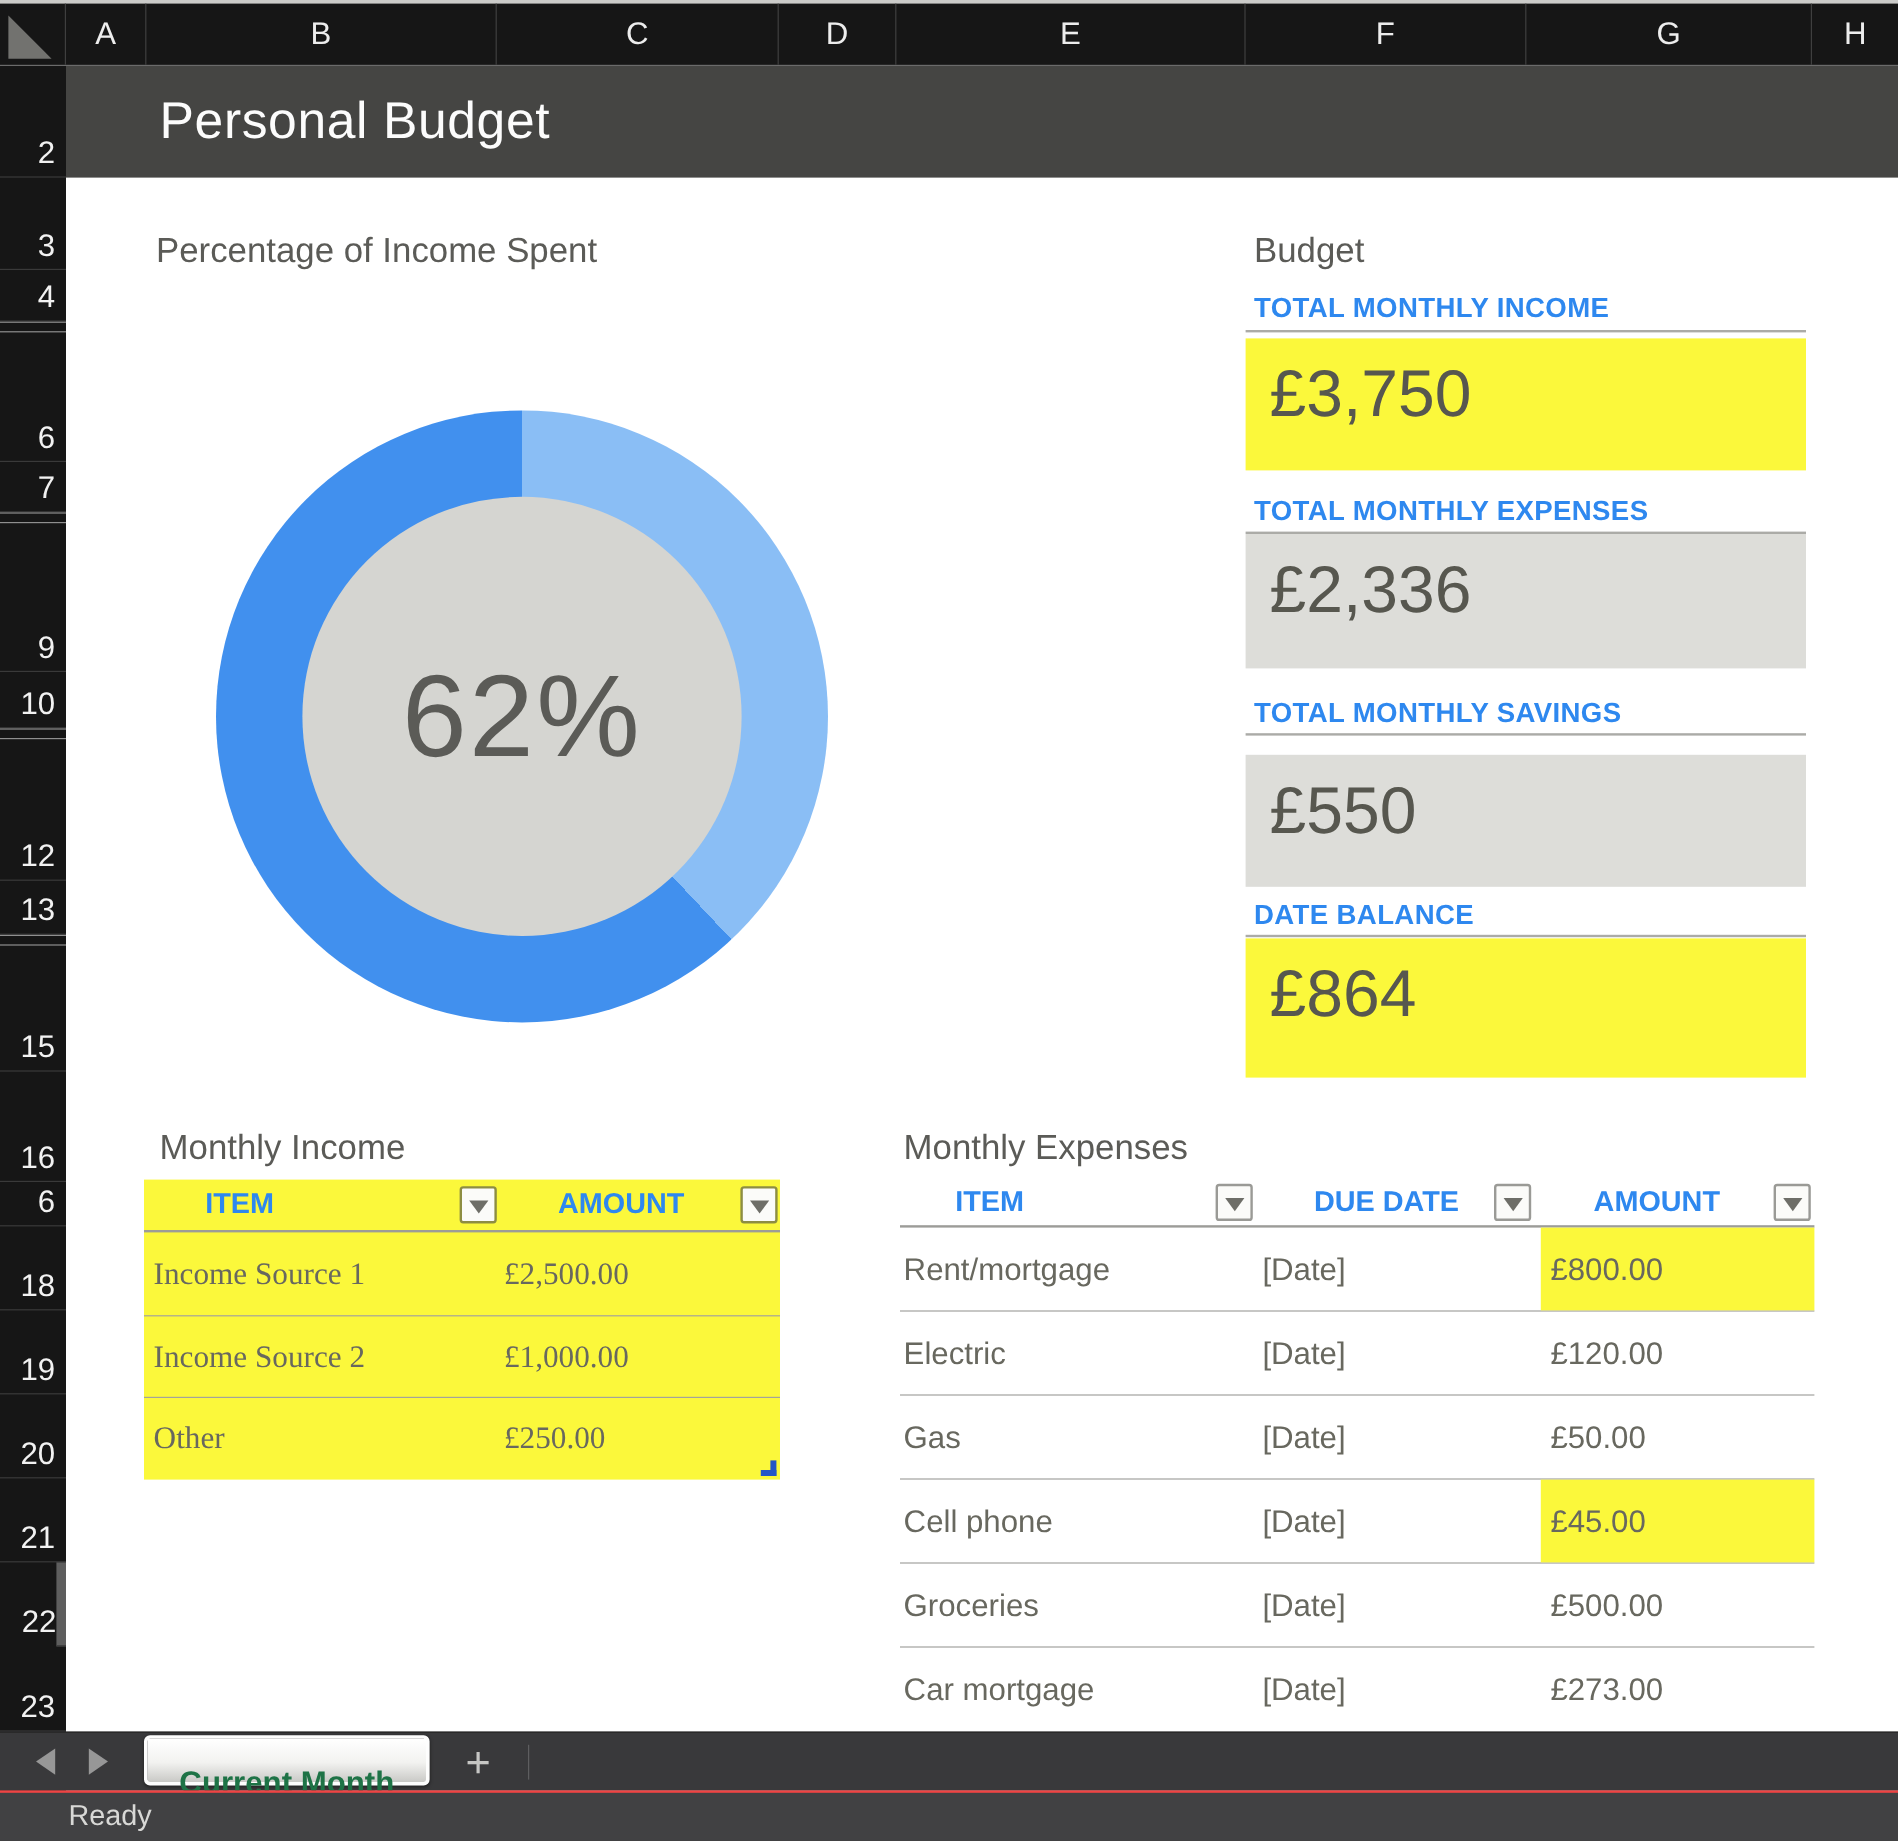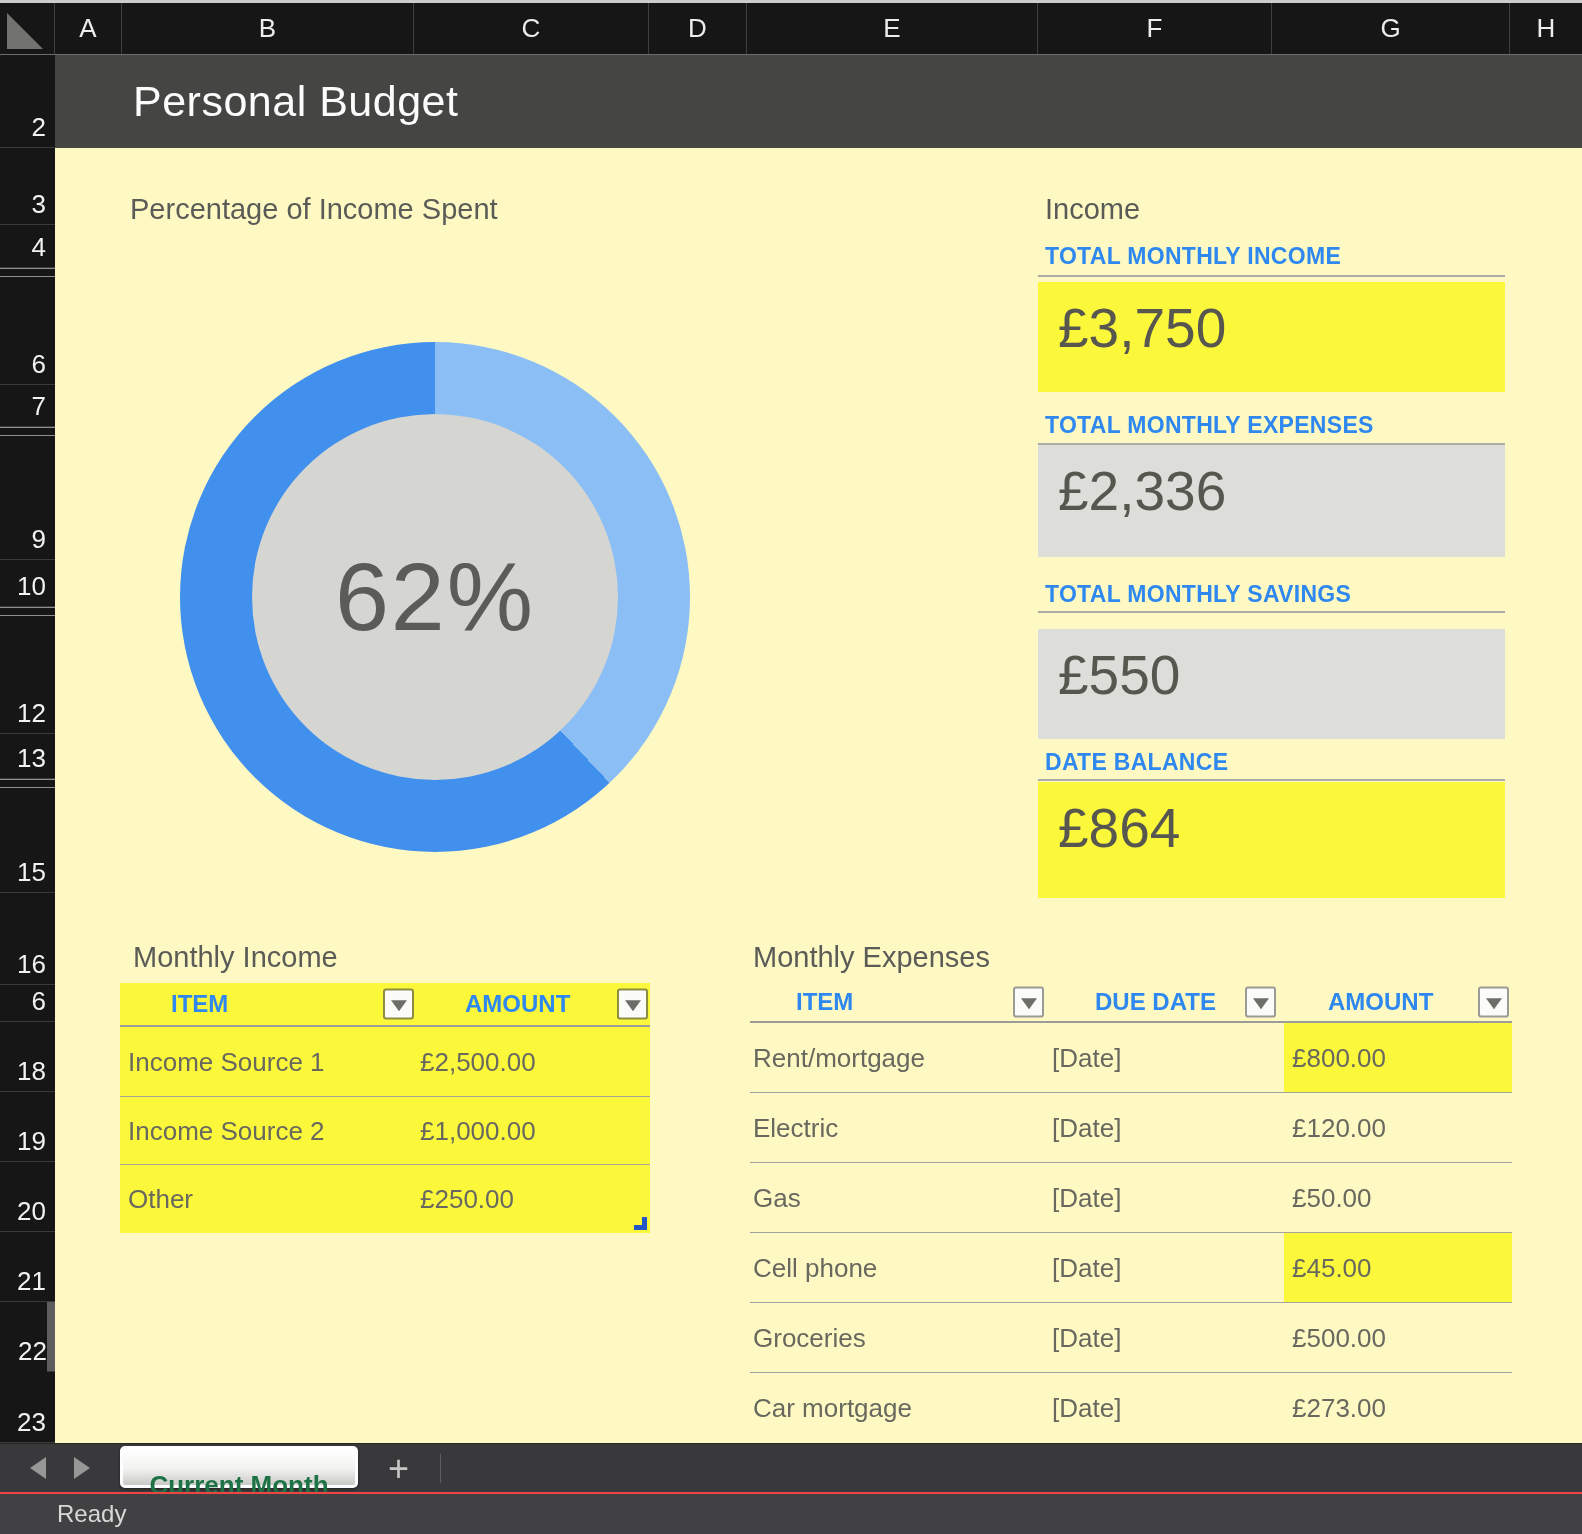--- a/index.html
+++ b/index.html
@@ -33,21 +33,21 @@
     padding:0 9px 4px 0;color:#f2f2f2;font-size:26px;
   }
   .row-h.selected{background:#5E5E5E;border-right:5px solid #2E7D4F;margin-left:47px;}
   .row-gap{
     box-sizing:border-box;height:9px;
     border-top:1px solid #8f8f8f;border-bottom:1px solid #8f8f8f;background:#161616;
   }
   
   .sheet{
     position:absolute;left:55px;top:55px;width:1527px;height:1460px;
-    background:#fef9c3;overflow:hidden;
+    background:#ffffff;overflow:hidden;
   }
   .banner{
     position:absolute;left:0;top:0;right:0;height:93px;background:#454543;
     display:flex;align-items:center;
   }
   .banner span{color:#FCFCFC;font-size:43px;font-weight:500;margin-left:78px;letter-spacing:0.5px;}
   .sec-title{position:absolute;color:#5B5B57;font-size:29px;}
   
   .donut{position:absolute;left:125px;top:287px;width:510px;height:510px;}
   .ring{position:absolute;inset:0;border-radius:50%;}
@@ -69,21 +69,21 @@
   .dd-btn{position:absolute;top:50%;transform:translateY(-50%);width:31px;height:31px;
     background:#fbfbf9;border:2px solid #9a9a96;border-radius:3px;box-sizing:border-box;}
   .dd-btn.olive{border-color:#8d8d42;}
   .dd-btn::after{content:"";position:absolute;left:50%;top:50%;transform:translate(-50%,-38%);
     width:0;height:0;border-left:8px solid transparent;border-right:8px solid transparent;
     border-top:11px solid #6e6e68;}
   .cell-text{color:#68685F;font-size:26px;}
   
   .income-table{position:absolute;left:65px;top:928px;width:530px;background:#FBF83B;}
   .inc-head{height:44px;}
-  .inc-row{position:relative;box-sizing:border-box;border-bottom:1px solid #a3a39b;}
+  .inc-row{position:relative;box-sizing:border-box;border-bottom:1px solid #a3a39b;font-family:Liberation Serif, serif;}
   .inc-row .c1{position:absolute;left:8px;top:50%;transform:translateY(-50%);}
   .inc-row .c2{position:absolute;left:300px;top:50%;transform:translateY(-50%);}
   .corner-handle{position:absolute;right:3px;bottom:3px;width:13px;height:13px;
     border-right:5px solid #2456C6;border-bottom:5px solid #2456C6;box-sizing:border-box;}
   
   .exp-table{position:absolute;left:695px;top:928px;width:762px;}
   .exp-head{height:40px;}
   .exp-row{position:relative;height:70px;box-sizing:border-box;border-bottom:1px solid #a3a39f;}
   .exp-row .c1{position:absolute;left:3px;top:50%;transform:translateY(-50%);}
   .exp-row .c2{position:absolute;left:302px;top:50%;transform:translateY(-50%);}
@@ -156,21 +156,21 @@
   </div>
 
   <div class="sec-title" style="left:75px;top:138px">Percentage of Income Spent</div>
   <div class="donut">
     <div class="ring" style="background: conic-gradient(rgb(138, 190, 245) 0deg, rgb(138, 190, 245) 136.8deg, rgb(65, 144, 238) 136.8deg, rgb(65, 144, 238) 360deg);"></div>
     <div class="hole"></div>
     <div class="pct">62%</div>
   </div>
 
   <div class="summary">
-    <div class="sec-title" style="left:7px;top:138px">Income</div>
+    <div class="sec-title" style="left:7px;top:138px">Budget</div>
 
     <div class="sum-label" style="top:188px">TOTAL MONTHLY INCOME</div>
     <div class="sum-line" style="top:220px"></div>
     <div class="sum-box hl-yellow" style="top:227px;height:110px">
       <span class="val">£3,750</span>
     </div>
 
     <div class="sum-label" style="top:357px">TOTAL MONTHLY EXPENSES</div>
     <div class="sum-line" style="top:388px"></div>
     <div class="sum-box" style="top:390px;height:112px">

